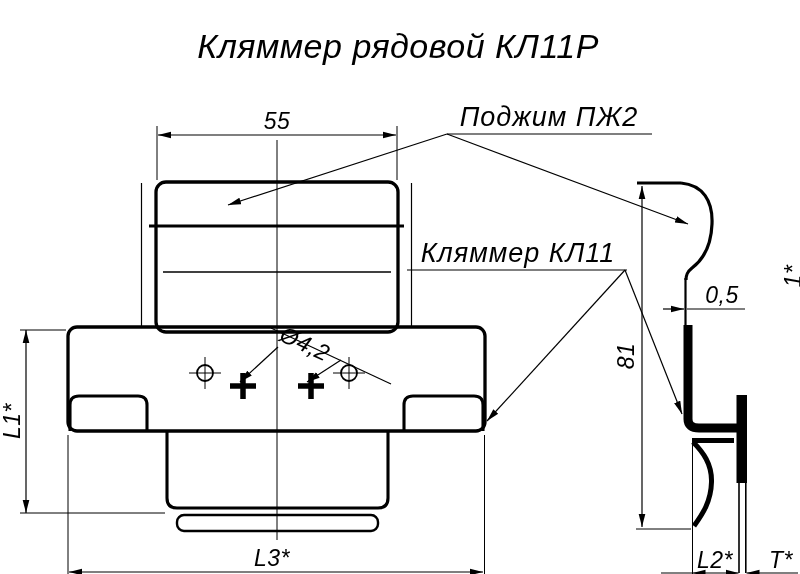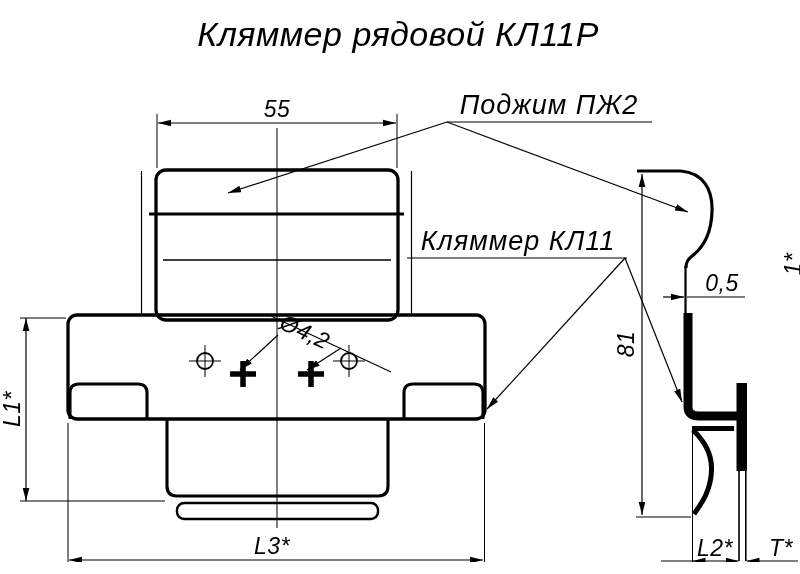--- a/index.html
+++ b/index.html
@@ -2,20 +2,21 @@
 <html><head>
 <meta charset="utf-8">
 <style>
   html,body { margin:0; padding:0; background:#ffffff; }
   .page {
     position:relative;
     width:800px; height:562px;
     background:#ffffff;
     overflow:hidden;
     font-family:"Liberation Sans", sans-serif;
+    margin-top:12px;
   }
   svg { display:block; }
   .ln   { stroke:#000; fill:none; }
   .thin { stroke-width:1; }
   .dim  { stroke-width:1.2; }
   .med  { stroke-width:1.6; }
   .bold { stroke-width:3.3; stroke-linecap:round; }
   .t {
     font-family:"Liberation Sans", sans-serif;
     font-style:italic;

